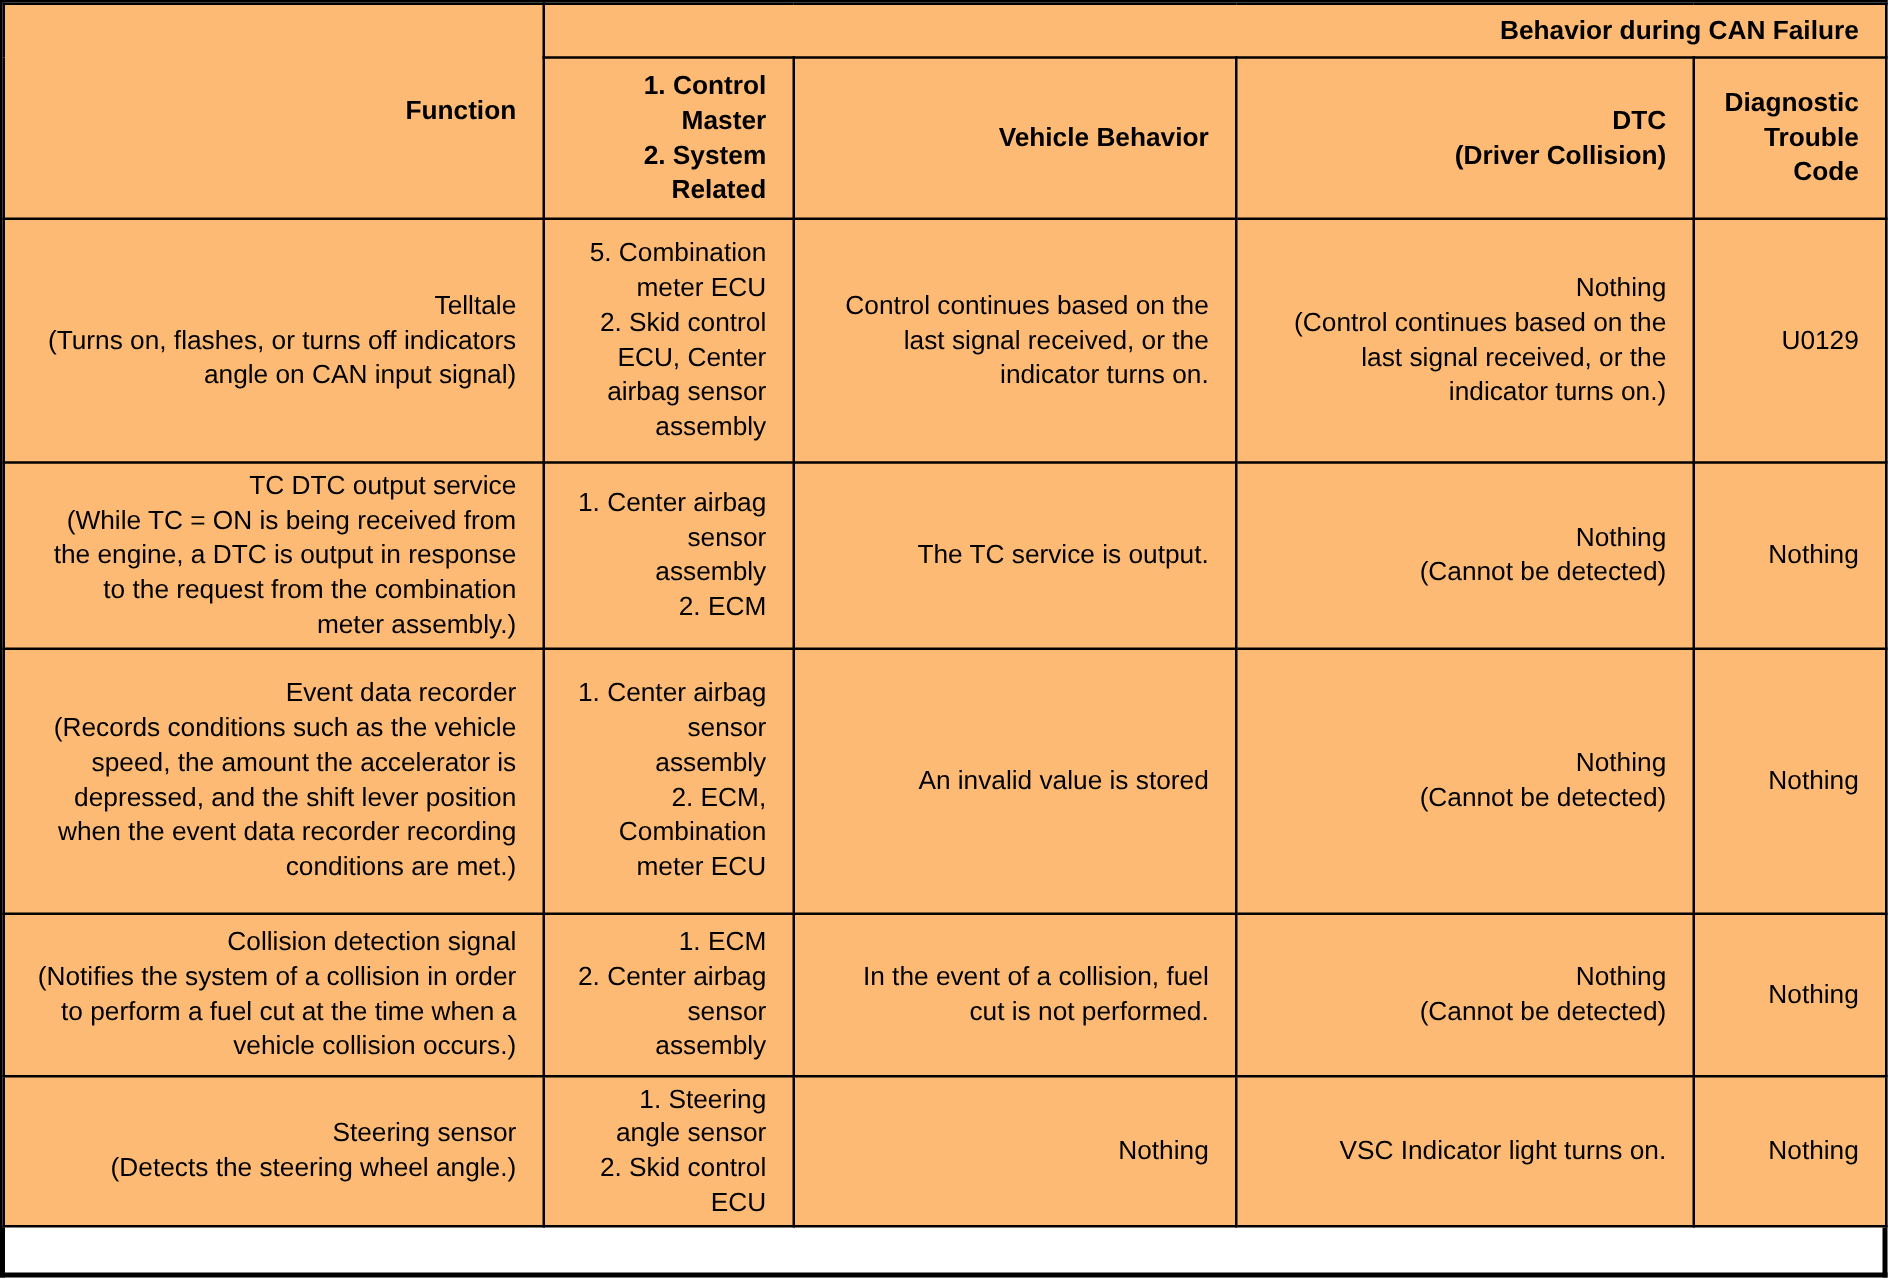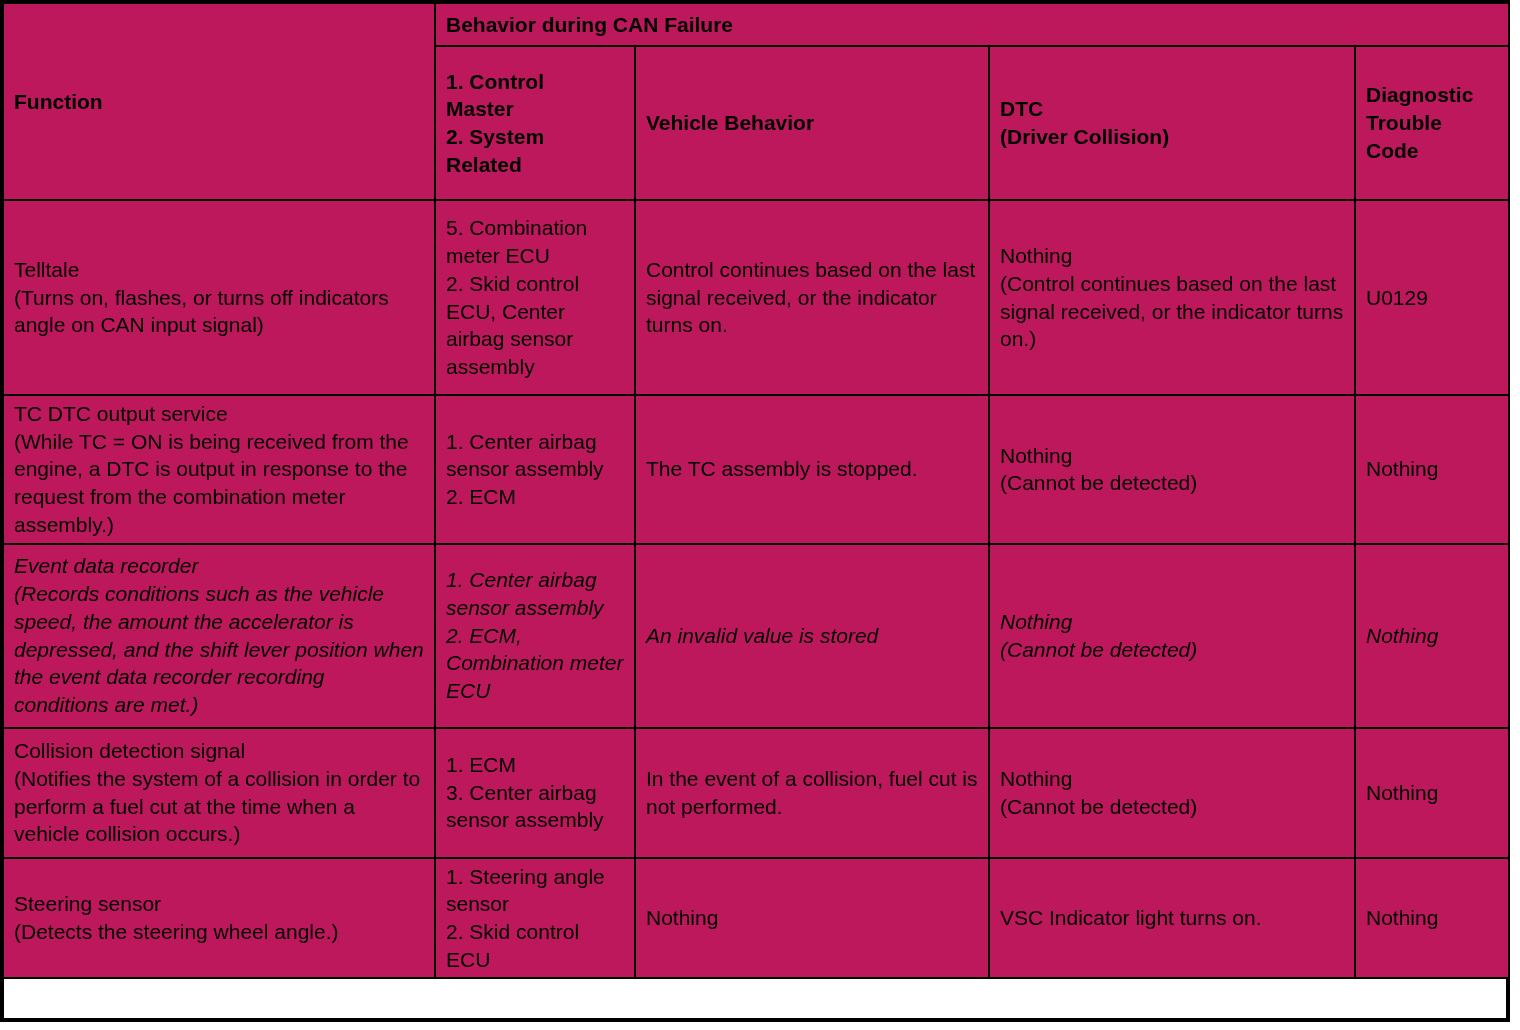--- a/index.html
+++ b/index.html
@@ -34,27 +34,27 @@
 
   table.can-table,
   table.can-table > thead,
   table.can-table > tbody {
     
   }
 
   .can-table th,
   .can-table td {
     border: 2px solid #000000;
-    padding: 4px 10px;
-    text-align: left;
+    padding: 4px 21px;
+    text-align: right;
     vertical-align: middle;
     font-size: 21px;
     line-height: 1.32;
     color: #000000;
-    background: #be185d;
+    background: #fdba74;
     word-wrap: break-word;
   }
 
   .can-table th {
     font-weight: bold;
   }
 
   .can-table td {
     font-weight: normal;
   }
@@ -70,24 +70,24 @@
   .frame-right  { left: 1506px;top: 0px;    width: 4px;  height: 1022px; }
 
   
   col.c-function { width: 432px; }
   col.c-master   { width: 200px; }
   col.c-vehicle  { width: 354px; }
   col.c-dtc      { width: 366px; }
   col.c-code     { width: 154px; }
 
   .row-h1 { height: 43px; }
-  .row-h2 { height: 154px; }
+  .row-h2 { height: 129px; }
   .row-r1 { height: 195px; }
   .row-r2 { height: 146px; }
-  .row-r3 { height: 184px; font-style: italic; }
+  .row-r3 { height: 212px; }
   .row-r4 { height: 130px; }
   .row-r5 { height: 109px; }
 
   .nowrap-lines { white-space: pre-line; }
 </style>
 </head>
 <body>
 
 <div class="sheet">
 
@@ -135,42 +135,42 @@
         <td class="nowrap-lines">Nothing
 (Control continues based on the last signal received, or the indicator turns on.)</td>
         <td class="nowrap-lines">U0129</td>
       </tr>
 
       <tr class="row-r2">
         <td class="nowrap-lines">TC DTC output service
 (While TC = ON is being received from the engine, a DTC is output in response to the request from the combination meter assembly.)</td>
         <td class="nowrap-lines">1. Center airbag sensor assembly
 2. ECM</td>
-        <td class="nowrap-lines">The TC assembly is stopped.</td>
+        <td class="nowrap-lines">The TC service is output.</td>
         <td class="nowrap-lines">Nothing
 (Cannot be detected)</td>
         <td class="nowrap-lines">Nothing</td>
       </tr>
 
       <tr class="row-r3">
         <td class="nowrap-lines">Event data recorder
 (Records conditions such as the vehicle speed, the amount the accelerator is depressed, and the shift lever position when the event data recorder recording conditions are met.)</td>
         <td class="nowrap-lines">1. Center airbag sensor assembly
 2. ECM, Combination meter ECU</td>
         <td class="nowrap-lines">An invalid value is stored</td>
         <td class="nowrap-lines">Nothing
 (Cannot be detected)</td>
         <td class="nowrap-lines">Nothing</td>
       </tr>
 
       <tr class="row-r4">
         <td class="nowrap-lines">Collision detection signal
 (Notifies the system of a collision in order to perform a fuel cut at the time when a vehicle collision occurs.)</td>
         <td class="nowrap-lines">1. ECM
-3. Center airbag sensor assembly</td>
+2. Center airbag sensor assembly</td>
         <td class="nowrap-lines">In the event of a collision, fuel cut is not performed.</td>
         <td class="nowrap-lines">Nothing
 (Cannot be detected)</td>
         <td class="nowrap-lines">Nothing</td>
       </tr>
 
       <tr class="row-r5">
         <td class="nowrap-lines">Steering sensor
 (Detects the steering wheel angle.)</td>
         <td class="nowrap-lines">1. Steering angle sensor

